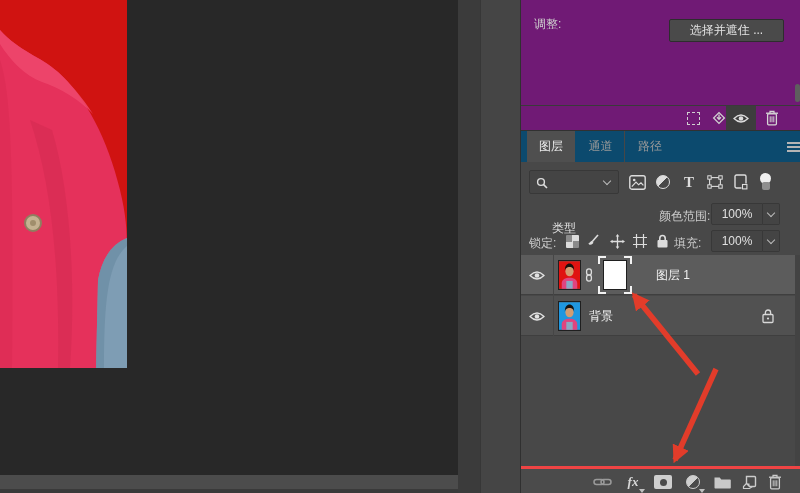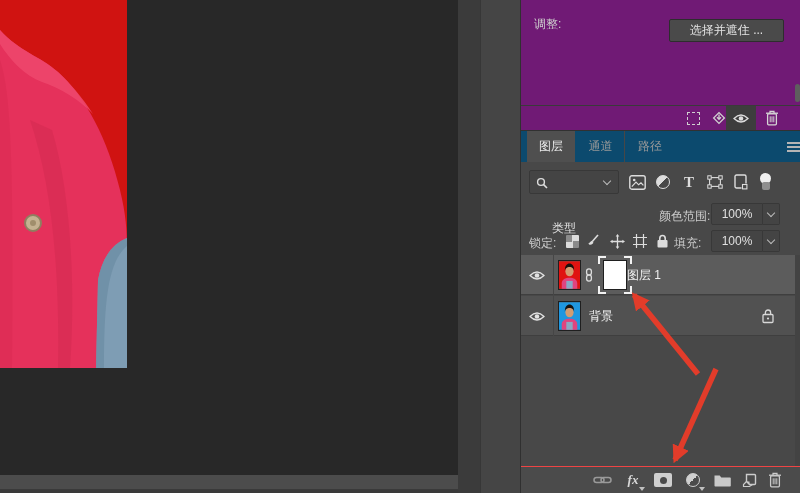--- a/index.html
+++ b/index.html
@@ -78,26 +78,26 @@
   .thumb { position:absolute; left:37px; top:5px; width:23px; height:30px; border:1px solid #1f1f1f; }
   .chain { position:absolute; left:63px; top:13px; }
   .maskwrap { position:absolute; left:77px; top:1px; width:34px; height:38px; }
   .mask { position:absolute; left:5px; top:4px; width:24px; height:30px; background:#ffffff; border:1px solid #1f1f1f; }
   .bk { position:absolute; width:8px; height:8px; }
   .bk-tl { left:0; top:0; border-left:2px solid #f2f2f2; border-top:2px solid #f2f2f2; }
   .bk-tr { right:0; top:0; border-right:2px solid #f2f2f2; border-top:2px solid #f2f2f2; }
   .bk-bl { left:0; bottom:0; border-left:2px solid #f2f2f2; border-bottom:2px solid #f2f2f2; }
   .bk-br { right:0; bottom:0; border-right:2px solid #f2f2f2; border-bottom:2px solid #f2f2f2; }
   .lname { position:absolute; top:0; height:40px; line-height:40px; font-size:12px; color:#f0f0f0; }
-  .lname1 { left:106px; } .lname2 { left:68px; }
+  .lname1 { left:135px; } .lname2 { left:68px; }
   .bg-lock { position:absolute; left:240px; top:12px; }
   .rows-scroll { left:274px; top:93px; width:6px; height:277px; background:#434343; }
 
   
-  .ltoolbar { left:0; top:304px; width:100%; height:27px; background:#4b4b4b; border-top:1px solid #ef4444; }
+  .ltoolbar { left:0; top:304px; width:100%; height:27px; background:#4b4b4b; border-top:3px solid #ef4444; }
   .tbicon { position:absolute; top:2px; width:22px; height:22px; display:flex; align-items:center;
             justify-content:center; cursor:pointer; }
   .fx-label { font-style:italic; font-weight:bold; font-size:13px; color:#d8d8d8;
               font-family:"Liberation Serif", serif; }
   .mini-caret { position:absolute; right:-1px; bottom:0; width:0; height:0;
                 border-left:3px solid transparent; border-right:3px solid transparent; border-top:4px solid #c0c0c0; }
   .mask-btn { width:18px; height:14px; background:#cfcfcf; border-radius:2px; position:relative; }
   .mask-btn .hole { position:absolute; left:5.5px; top:3.5px; width:7px; height:7px; background:#4b4b4b; border-radius:50%; }
 
   .arrows-overlay { left:0; top:0; width:800px; height:493px; pointer-events:none; z-index:50; }

